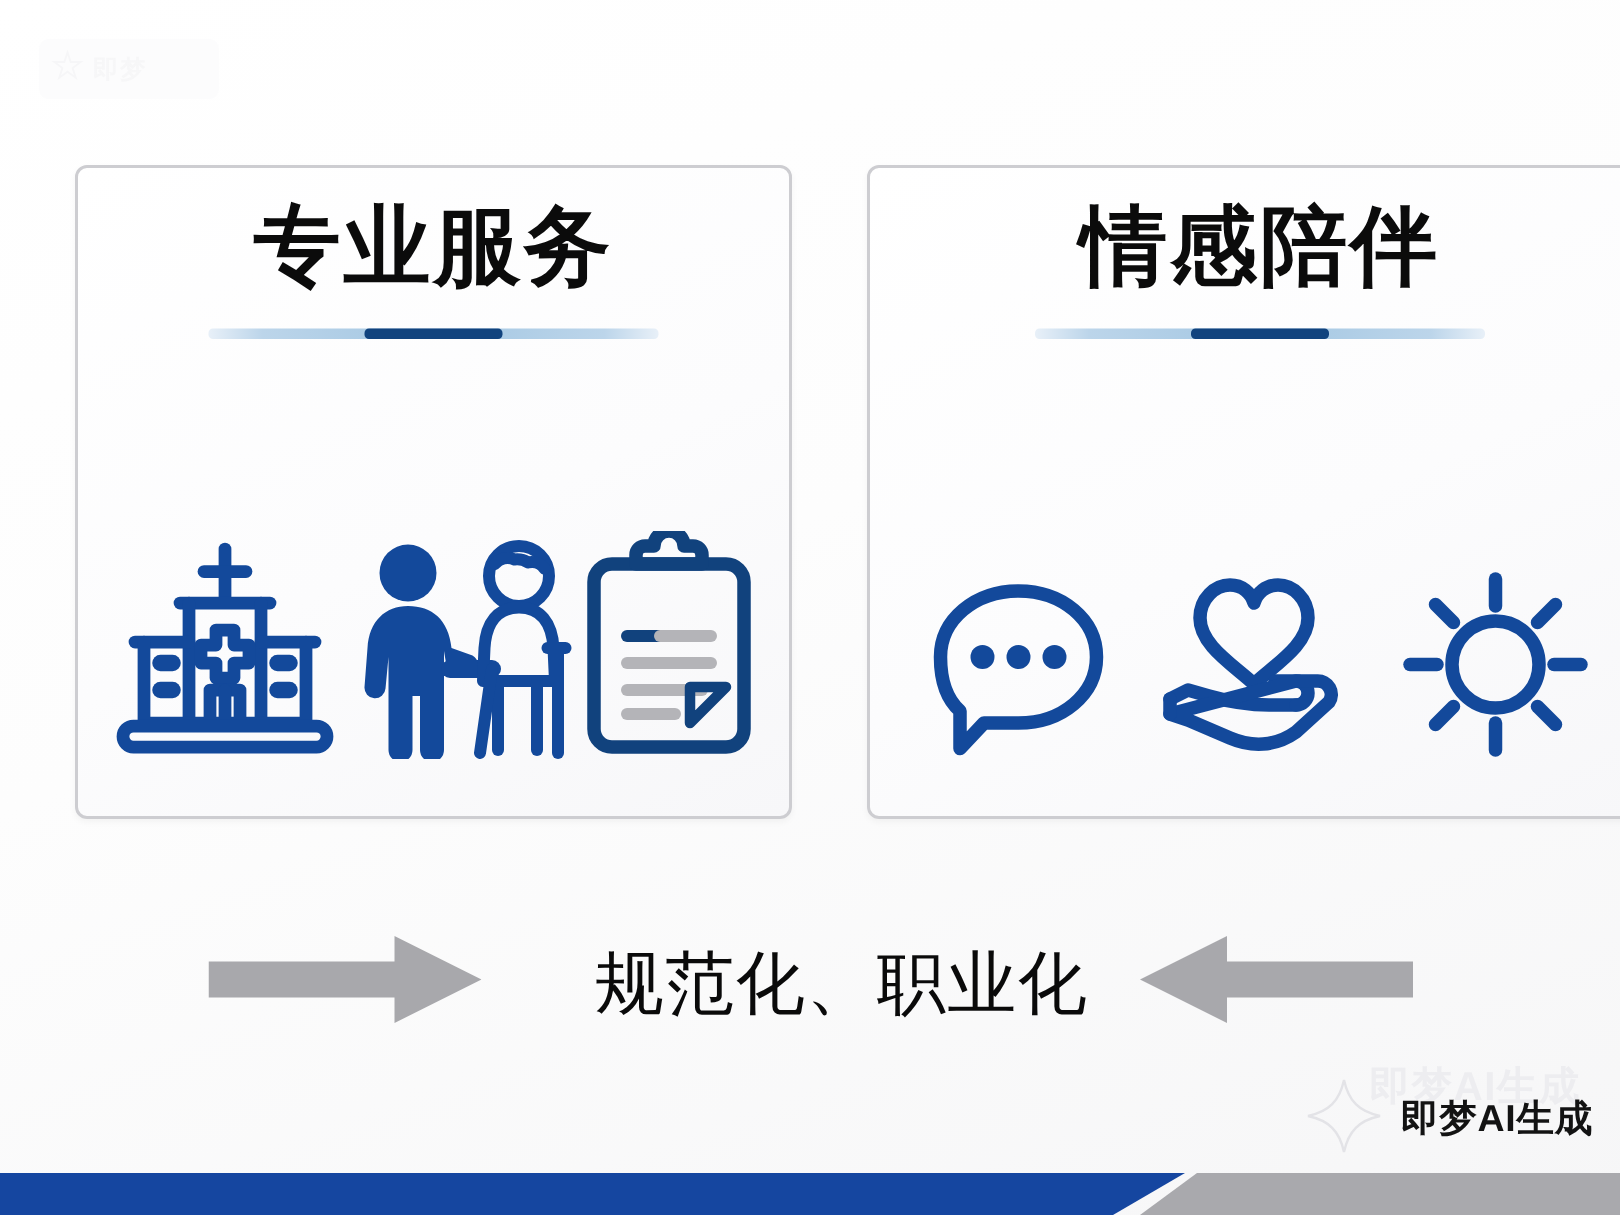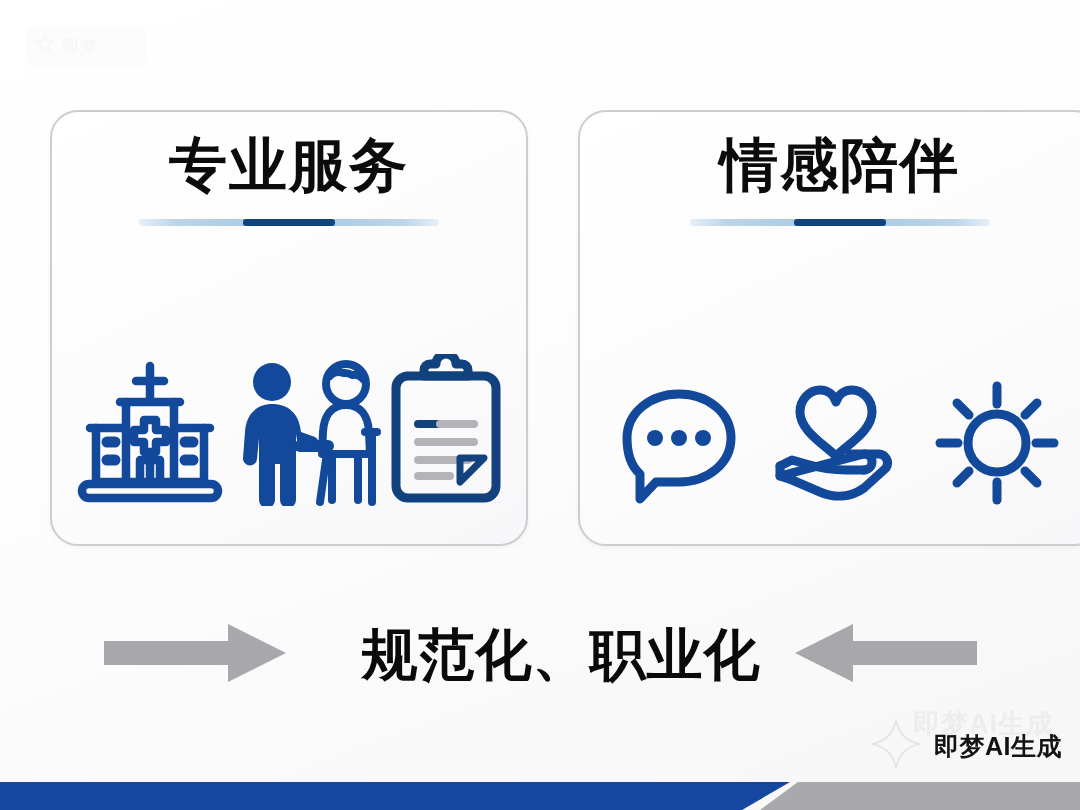--- a/index.html
+++ b/index.html
@@ -49,21 +49,21 @@
     line-height: 1;
   }
 
   
   .card {
     position: absolute;
     top: 110px;
     height: 436px;
     background: linear-gradient(155deg, #ffffff 0%, #fcfcfd 55%, #f7f7f9 100%);
     border: 2px solid #cdcdd1;
-    border-radius: 28px;
+    border-radius: 8px;
     box-shadow: 0 2px 5px rgba(0,0,0,0.045);
   }
   #card-left  { left: 50px;  width: 478px; }
   #card-right { left: 578px; width: 524px; }
 
   .card-title {
     text-align: center;
     font-family: "Liberation Sans", "DejaVu Sans", sans-serif;
     font-weight: 700;
     font-size: 58px;
@@ -120,22 +120,22 @@
     top: 600px;
     width: 1080px;
     height: 110px;
     display: flex;
     align-items: center;
     justify-content: center;
     gap: 34px;
   }
   .strap-text {
     font-family: "Liberation Sans", "DejaVu Sans", sans-serif;
-    font-weight: 700;
-    font-size: 56px;
+    font-weight: 400;
+    font-size: 46px;
     line-height: 1;
     color: #0a0a0a;
     letter-spacing: 1px;
     white-space: nowrap;
     margin-left: 42px;
   }
 
   
   .bar-blue {
     position: absolute;

